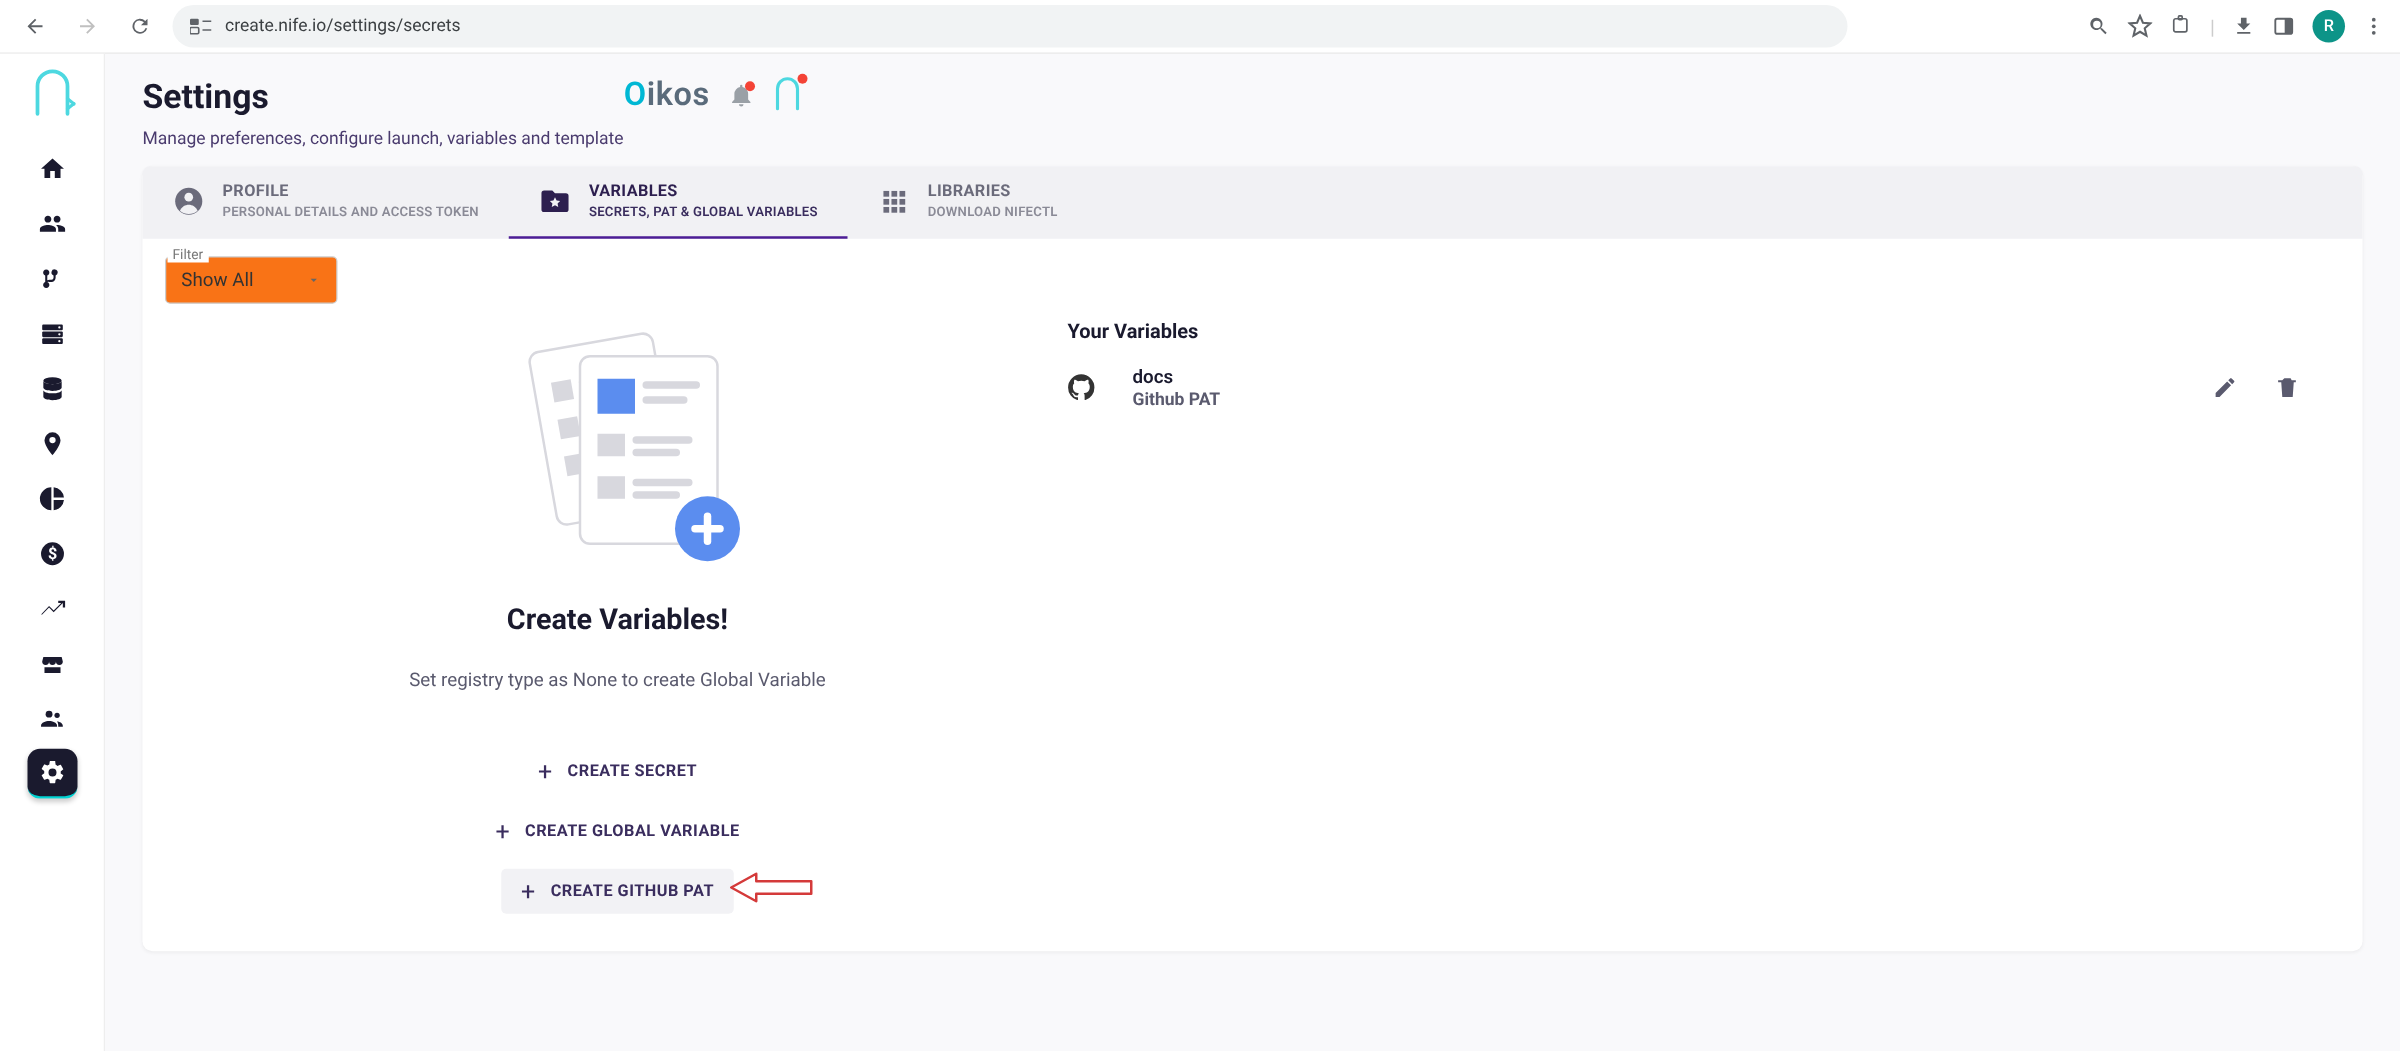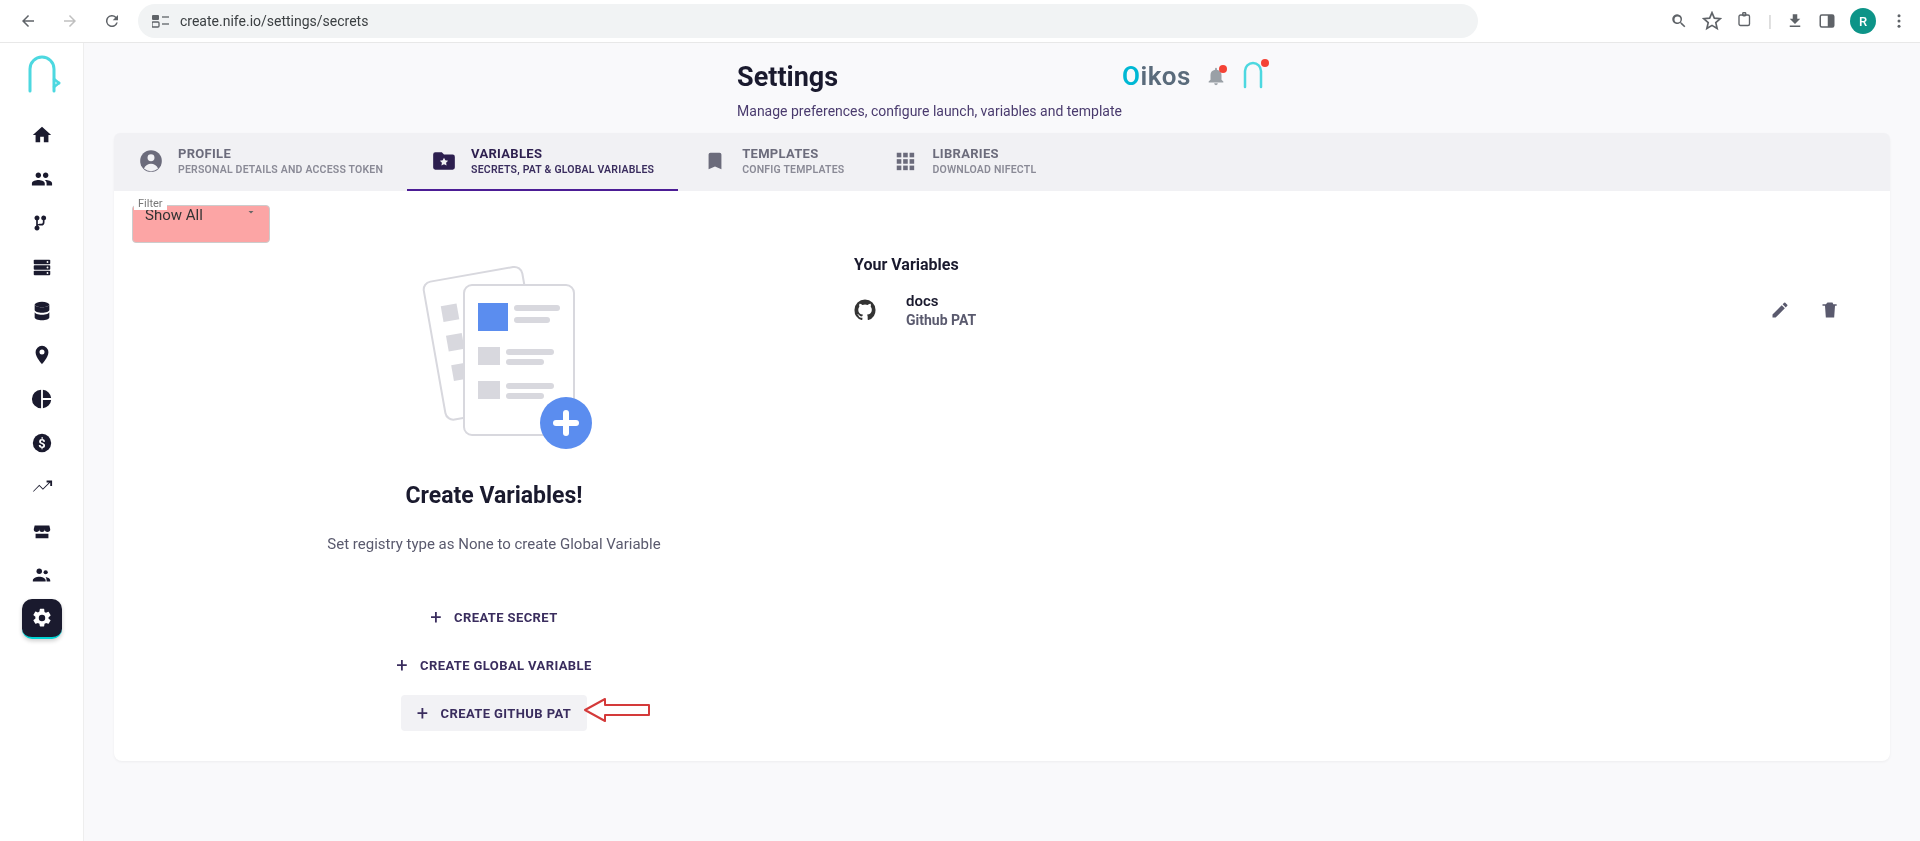--- a/index.html
+++ b/index.html
@@ -16,21 +16,21 @@
 .avatar-badge { width: 26px; height: 26px; border-radius: 50%; background: #0d9488; color: #fff; display: flex; align-items: center; justify-content: center; font-size: 13px; font-weight: 500; }
 
 
 .app { display: flex; height: calc(841px - 43px); }
 .sidebar { width: 84px; background: #fff; border-right: 1px solid #eee; display: flex; flex-direction: column; align-items: center; padding-top: 10px; gap: 4px; }
 .logo { width: 48px; height: 48px; display: flex; align-items: center; justify-content: center; margin-bottom: 10px; }
 .sidebar-item { width: 40px; height: 40px; display: flex; align-items: center; justify-content: center; border-radius: 8px; color: #1a1a2e; cursor: pointer; }
 .sidebar-item.active { background: #1a1a2e; color: #fff; border-radius: 10px; box-shadow: 0 2px 4px rgba(0,0,0,.2); border-bottom: 2px solid #00d4d4;}
 
 .main { flex: 1; padding: 18px 30px; overflow-y: auto; }
-.header-row { display: flex; align-items: flex-start; justify-content: center; margin-bottom: 10px; }
+.header-row { display: flex; align-items: flex-start; justify-content: flex-start; margin-bottom: 10px; }
 .page-title { font-size: 27px; font-weight: 700; color: #1a1a2e; }
 .page-subtitle { font-size: 14px; color: #4a3b6e; margin-top: 10px; }
 .header-right { display: flex; align-items: center; gap: 14px; }
 .brand { font-size: 26px; font-weight: 600; letter-spacing: .5px; }
 .brand .o { color: #00b8d4; }
 .brand .rest { color: #5a6b7b; }
 .notif { position: relative; color: #9aa0a6; }
 .notif-dot { position: absolute; top: 0; right: 0; width: 8px; height: 8px; background: #f44336; border-radius: 50%; }
 .mini-logo { position: relative; }
 
@@ -43,21 +43,21 @@
 .tab.active .tab-icon { color: #2d1f4f; }
 .tab-text { display: flex; flex-direction: column; }
 .tab-title { font-size: 13px; font-weight: 700; color: #6b6b7b; letter-spacing: .3px; }
 .tab.active .tab-title { color: #2d1f4f; }
 .tab-sub { font-size: 10.5px; color: #8a8a96; font-weight: 600; letter-spacing: .2px; margin-top: 2px; }
 .tab.active .tab-sub { color: #3a2d5e; }
 
 .filter-row { padding: 14px 18px 8px 18px; }
 .filter-wrap { position: relative; display: inline-block; }
 .filter-label { position: absolute; top: -8px; left: 2px; background: #fff; padding: 0 4px; font-size: 11px; color: #777; }
-.filter-select { width: 138px; height: 38px; border: 1px solid #ccc; border-radius: 4px; padding: 0 12px; font-size: 15px; color: #333; background: #fca5a5; display: flex; align-items: flex-start; justify-content: space-between; cursor: pointer; }
+.filter-select { width: 138px; height: 38px; border: 1px solid #ccc; border-radius: 4px; padding: 0 12px; font-size: 15px; color: #333; background: #f97316; display: flex; align-items: center; justify-content: space-between; cursor: pointer; }
 
 .content-row { display: flex; padding: 0 20px; }
 .left-col { width: 720px; display: flex; flex-direction: column; align-items: center; padding-top: 4px; gap: 16px; }
 .illus { width: 200px; height: 195px; position: relative; }
 .create-heading { font-size: 23px; font-weight: 700; color: #1a1a2e; margin-top: 16px; }
 .create-sub { font-size: 15px; color: #5a5a6e; margin-top: 10px; }
 .btn-row { margin-top: 30px; display: flex; flex-direction: column; gap: 12px; align-items: center; }
 .create-btn { display: flex; align-items: center; gap: 12px; padding: 8px 16px; border: none; background: transparent; color: #3a2d5e; font-size: 13px; font-weight: 700; letter-spacing: .4px; cursor: pointer; border-radius: 4px; }
 .create-btn.highlighted { background: #f2f2f5; }
 .plus-ic { font-size: 20px; font-weight: 400; line-height: 1; color: #3a2d5e; }
@@ -270,31 +270,20 @@
         <div class="tab active">
           <span class="tab-icon">
               <svg width="26" height="26" viewBox="0 0 24 24">
                 <path fill="currentColor" d="M10 4H4a2 2 0 0 0-2 2v12a2 2 0 0 0 2 2h16a2 2 0 0 0 2-2V8a2 2 0 0 0-2-2h-8z"></path>
                 <path fill="#f1f1f4" d="M12 9l1.2 2.4 2.6.4-1.9 1.8.5 2.6L12 15l-2.4 1.2.5-2.6-1.9-1.8 2.6-.4z"></path>
               </svg>
             </span>
           <span class="tab-text">
               <span class="tab-title">VARIABLES</span>
               <span class="tab-sub">SECRETS, PAT &amp; GLOBAL VARIABLES</span>
-            </span>
-        </div>
-        <div class="tab">
-          <span class="tab-icon">
-              <svg width="22" height="22" viewBox="0 0 24 24">
-                <path fill="currentColor" d="M17 3H7a2 2 0 0 0-2 2v16l7-3 7 3V5a2 2 0 0 0-2-2z"></path>
-              </svg>
-            </span>
-          <span class="tab-text">
-              <span class="tab-title">TEMPLATES</span>
-              <span class="tab-sub">CONFIG TEMPLATES</span>
             </span>
         </div>
         <div class="tab">
           <span class="tab-icon">
               <svg width="22" height="22" viewBox="0 0 24 24">
                 <rect x="3" y="3" width="5" height="5" fill="currentColor"></rect>
                 <rect x="10" y="3" width="5" height="5" fill="currentColor"></rect>
                 <rect x="17" y="3" width="5" height="5" fill="currentColor"></rect>
                 <rect x="3" y="10" width="5" height="5" fill="currentColor"></rect>
                 <rect x="10" y="10" width="5" height="5" fill="currentColor"></rect>

